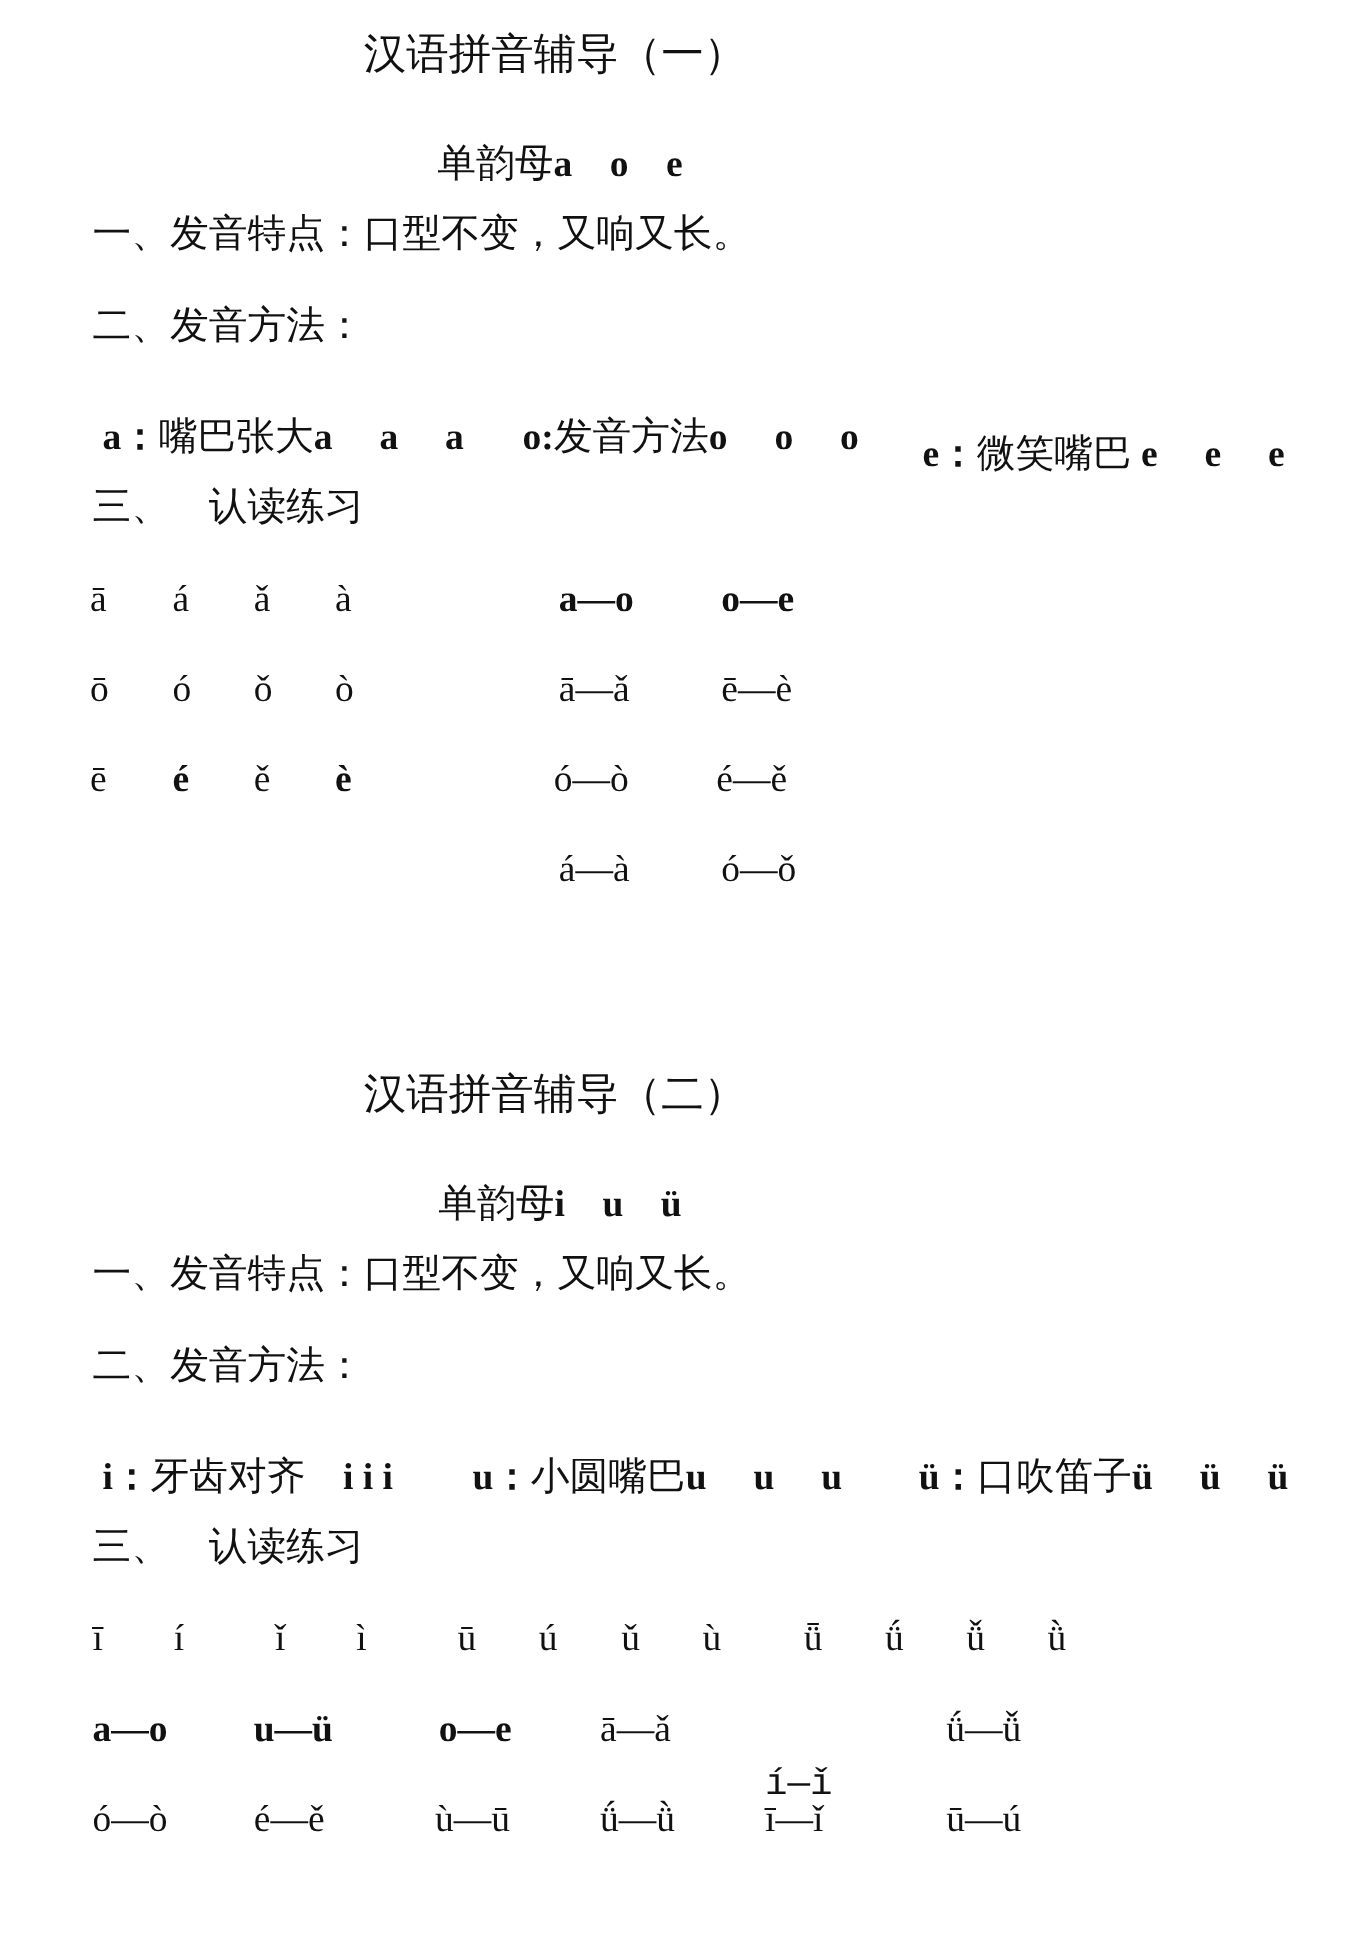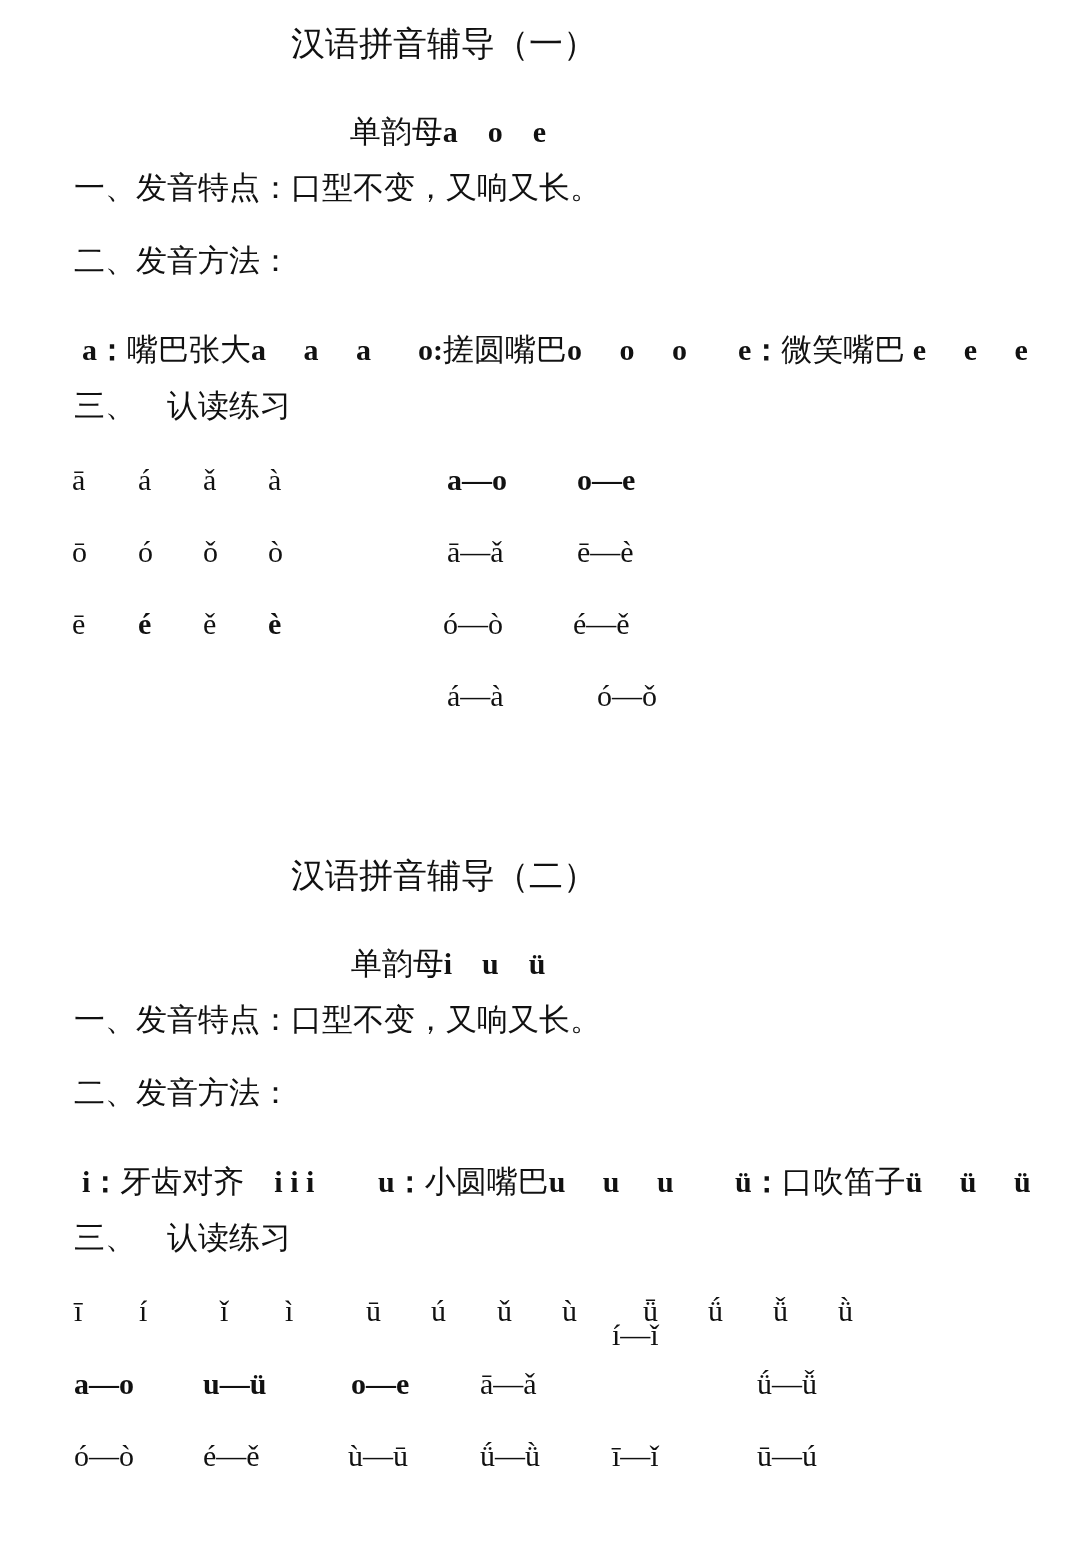--- a/index.html
+++ b/index.html
@@ -23,23 +23,23 @@
 <div class="abs center" style="top:100px;">
   <span class="cn">单韵母</span><span class="py bold">a　o　e</span>
 </div>
 <div class="abs cn" style="left:74px; top:172px;">一、发音特点：口型不变，又响又长。</div>
 <div class="abs cn" style="left:74px; top:245px;">二、发音方法：</div>
 
 <div class="abs" style="left:74px; top:318px;text-align:center;">
   <span class="py bold">a：</span><span class="cn">嘴巴张大</span><span class="py bold">a　 a　 a</span>
 </div>
 <div class="abs" style="left:410px; top:318px;">
-  <span class="py bold">o:</span><span class="cn">搓圆嘴巴</span><span class="py bold">o　 o　 o</span>
+  <span class="py bold">o:</span><span class="cn">发音方法</span><span class="py bold">o　 o　 o</span>
 </div>
-<div class="abs" style="left:730px; top:318px;text-align:right;">
+<div class="abs" style="left:730px; top:332px;text-align:right;">
   <span class="py bold">e：</span><span class="cn">微笑嘴巴</span><span class="py bold"> e　 e　 e</span>
 </div>
 
 <div class="abs cn" style="left:74px; top:390px;">三、　认读练习</div>
 
 <div class="cell" style="left:72px; top:465px;">ā</div>
 <div class="cell" style="left:138px; top:465px;">á</div>
 <div class="cell" style="left:203px; top:465px;">ǎ</div>
 <div class="cell" style="left:268px; top:465px;">à</div>
 
@@ -53,21 +53,21 @@
 <div class="cell" style="left:203px; top:609px;">ě</div>
 <div class="cell bold" style="left:268px; top:609px;">è</div>
 
 <div class="cell bold" style="left:447px; top:465px;">a—o</div>
 <div class="cell bold" style="left:577px; top:465px;">o—e</div>
 <div class="cell" style="left:447px; top:537px;">ā—ǎ</div>
 <div class="cell" style="left:577px; top:537px;">ē—è</div>
 <div class="cell" style="left:443px; top:609px;">ó—ò</div>
 <div class="cell" style="left:573px; top:609px;">é—ě</div>
 <div class="cell" style="left:447px; top:681px;">á—à</div>
-<div class="cell" style="left:577px; top:681px;margin-left:20px;">ó—ǒ</div>
+<div class="cell" style="left:577px; top:681px;">ó—ǒ</div>
 
 <div class="abs cn title center" style="top:858px;">汉语拼音辅导（二）</div>
 <div class="abs center" style="top:932px;">
   <span class="cn">单韵母</span><span class="py bold">i　u　ü</span>
 </div>
 <div class="abs cn" style="left:74px; top:1004px;">一、发音特点：口型不变，又响又长。</div>
 <div class="abs cn" style="left:74px; top:1077px;">二、发音方法：</div>
 
 <div class="abs" style="left:74px; top:1150px;">
   <span class="py bold">i：</span><span class="cn">牙齿对齐</span><span class="py bold">　i i i</span>
@@ -91,21 +91,21 @@
 <div class="cell" style="left:562px; top:1296px;">ù</div>
 <div class="cell" style="left:643px; top:1296px;">ǖ</div>
 <div class="cell" style="left:708px; top:1296px;">ǘ</div>
 <div class="cell" style="left:773px; top:1296px;">ǚ</div>
 <div class="cell" style="left:838px; top:1296px;">ǜ</div>
 
 <div class="cell bold" style="left:74px; top:1369px;">a—o</div>
 <div class="cell bold" style="left:203px; top:1369px;">u—ü</div>
 <div class="cell bold" style="left:351px; top:1369px;">o—e</div>
 <div class="cell" style="left:480px; top:1369px;">ā—ǎ</div>
-<div class="cell" style="left:612px; top:1320px;">í—ǐ</div>
+<div class="cell" style="left:612px; top:1413px;font-family:Liberation Mono, monospace;">í—ǐ</div>
 <div class="cell" style="left:757px; top:1369px;">ǘ—ǚ</div>
 
 <div class="cell" style="left:74px; top:1441px;">ó—ò</div>
 <div class="cell" style="left:203px; top:1441px;">é—ě</div>
 <div class="cell" style="left:348px; top:1441px;">ù—ū</div>
 <div class="cell" style="left:480px; top:1441px;">ǘ—ǜ</div>
 <div class="cell" style="left:612px; top:1441px;text-align:center;">ī—ǐ</div>
 <div class="cell" style="left:757px; top:1441px;">ū—ú</div>
 
 </body></html>

